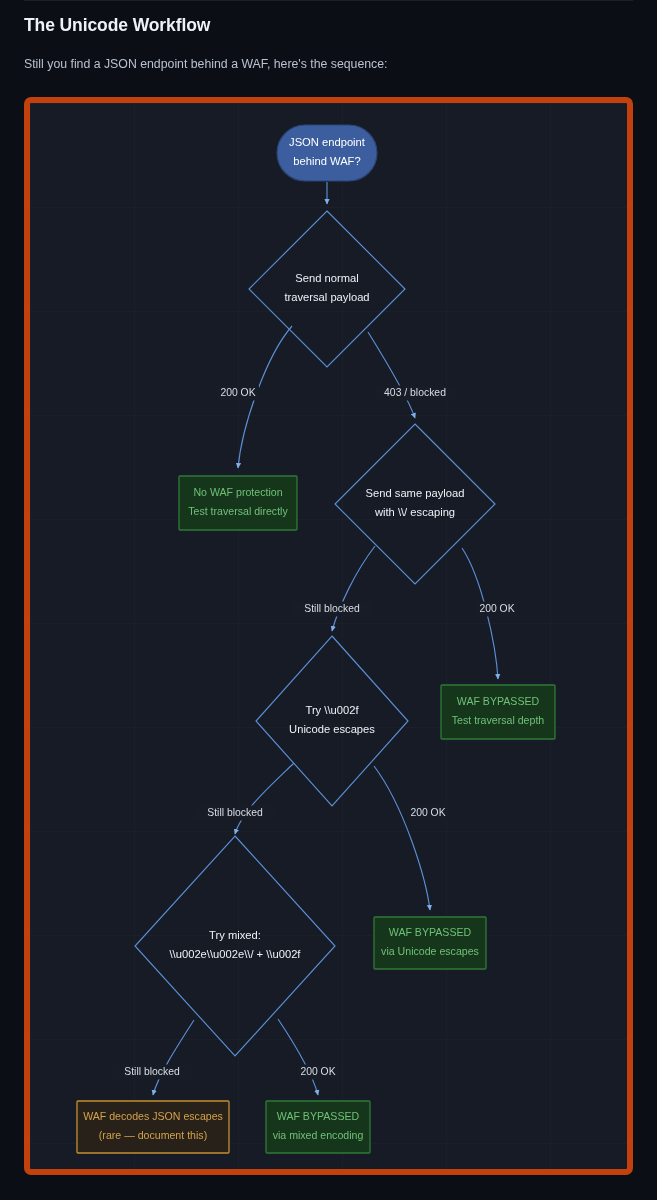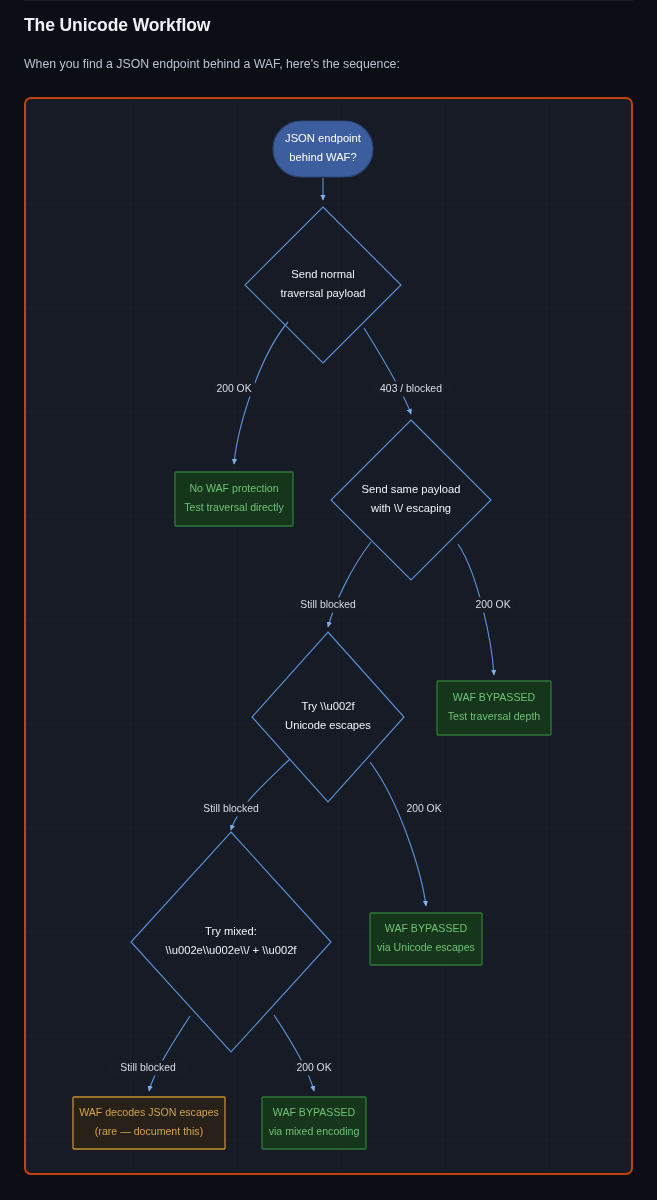--- a/index.html
+++ b/index.html
@@ -34,21 +34,21 @@
     left: 24px; top: 57px;
     font-size: 12.3px;
     color: #b9c2cf;
     white-space: nowrap;
   }
   #diagram-card {
     position: absolute;
     left: 24px; top: 97px;
     width: 609px; height: 1078px;
     background: #161b25;
-    border: 2px solid #c2410c;
+    border: 6px solid #c2410c;
     border-radius: 7px;
     overflow: hidden;
   }
   .grid-overlay {
     position: absolute; inset: 0;
     background-image:
       linear-gradient(to right, rgba(255,255,255,0.014) 1px, transparent 1px),
       linear-gradient(to bottom, rgba(255,255,255,0.014) 1px, transparent 1px);
     background-size: 104px 104px;
     pointer-events: none;
@@ -87,21 +87,21 @@
   }
 </style>
 </head>
 <body>
 
 <div id="page">
 
   <div class="topline"></div>
 
   <div id="page-title">The Unicode Workflow</div>
-  <div id="page-subtitle">When you find a JSON endpoint behind a WAF, here's the sequence:</div>
+  <div id="page-subtitle">Still you find a JSON endpoint behind a WAF, here's the sequence:</div>
 
   <div id="diagram-card">
     <div class="grid-overlay"></div>
     <svg id="flowchart" width="609" height="1078" viewBox="0 0 609 1078">
       <defs>
         <marker id="arrowhead" viewBox="0 0 10 10" refX="8.4" refY="5" markerWidth="5.2" markerHeight="5.2" orient="auto-start-reverse">
           <path d="M 0 0.6 L 9.4 5 L 0 9.4 z" fill="#7fb0ea"></path>
         </marker>
       </defs>
       <g id="edges-layer">

